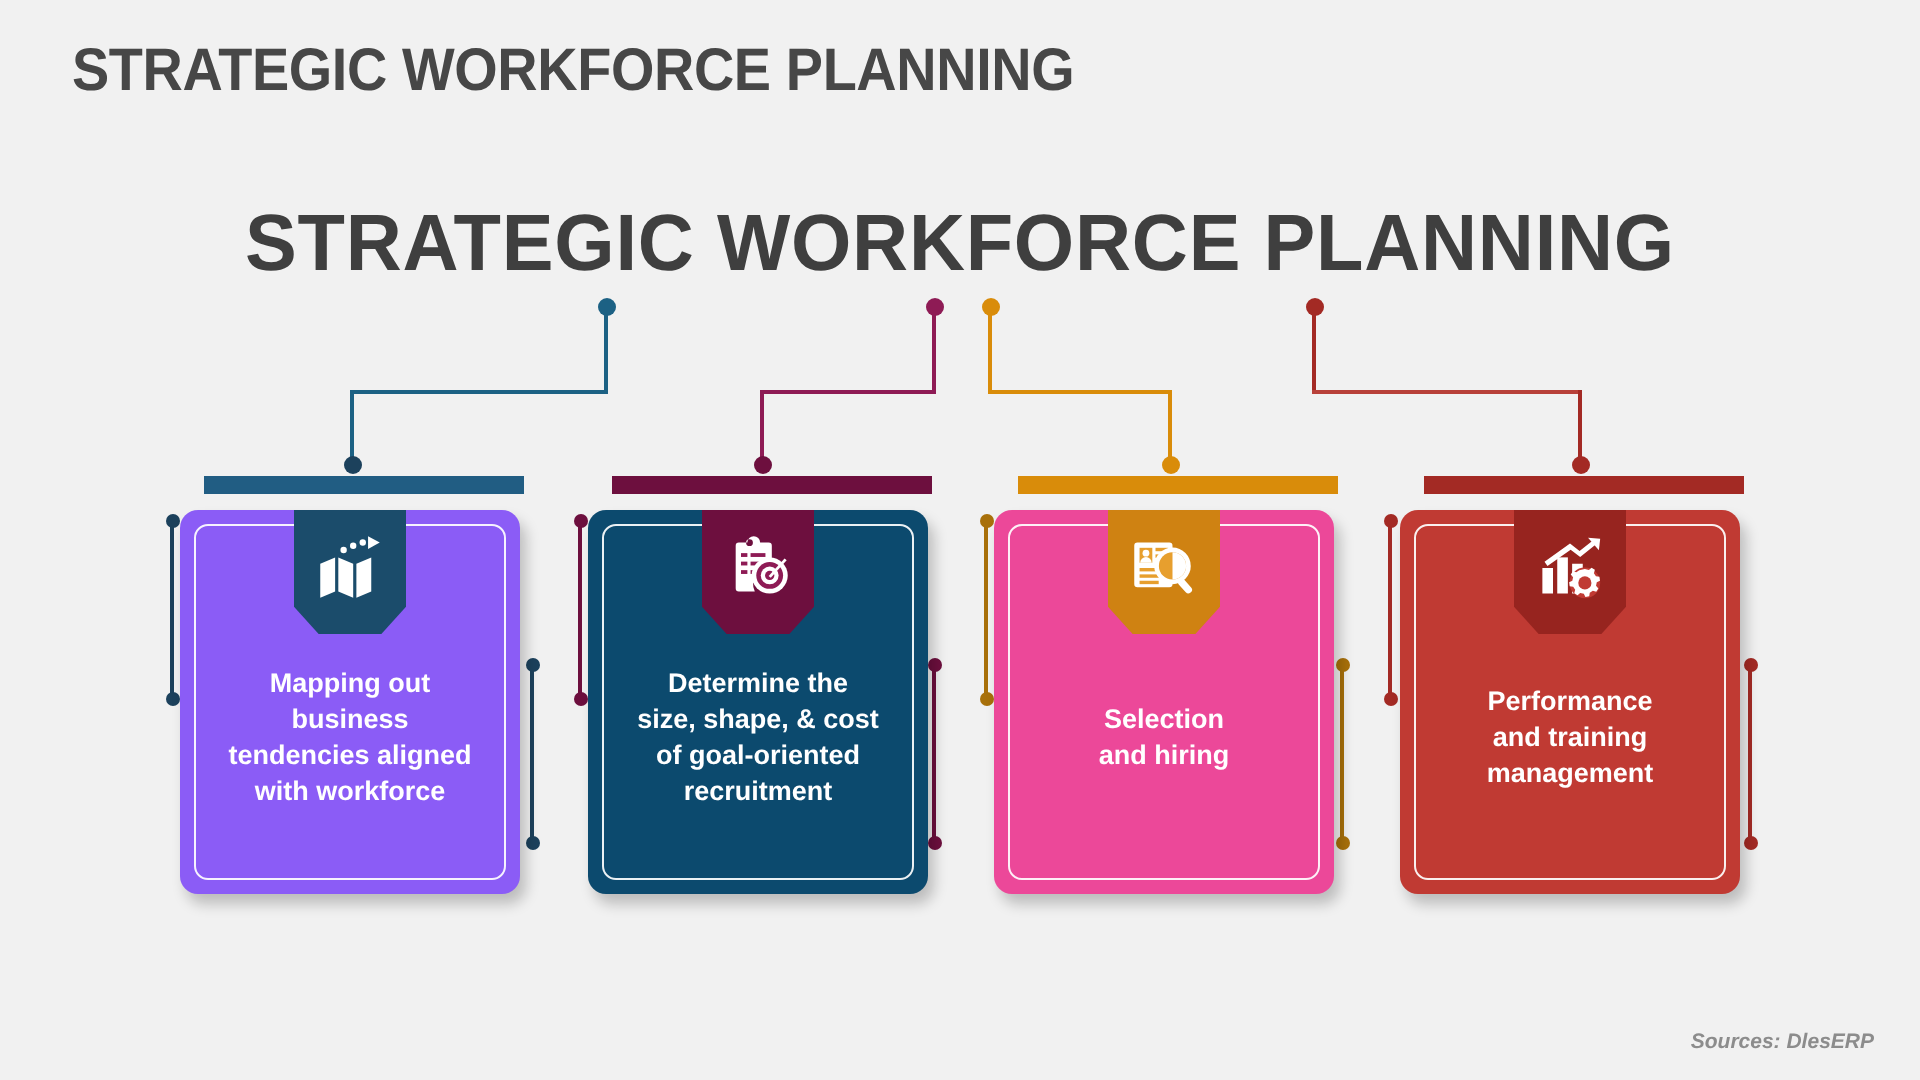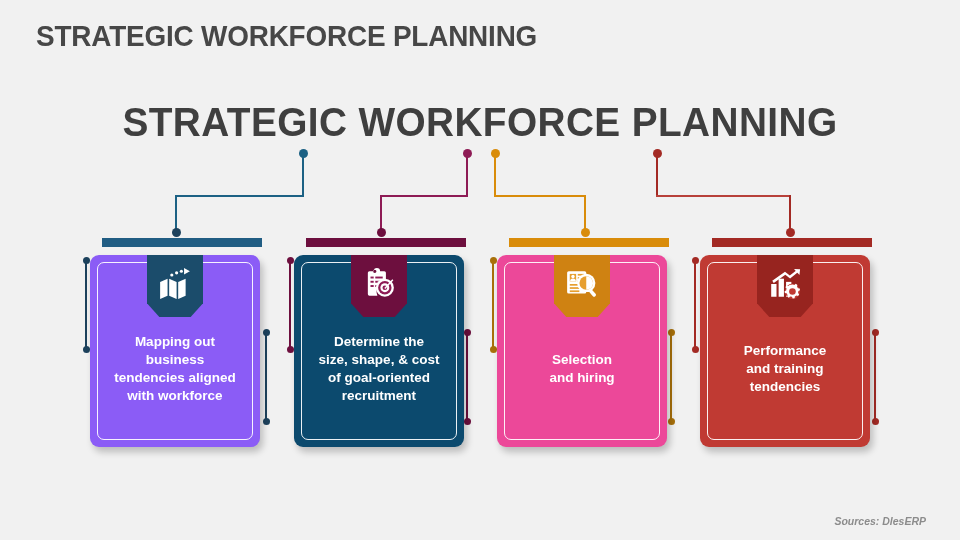--- a/index.html
+++ b/index.html
@@ -55,21 +55,21 @@
     clip-path:polygon(0 0,100% 0,100% 78%,78% 100%,22% 100%,0 78%);
     display:flex;align-items:center;justify-content:center;
     filter:drop-shadow(1px 3px 3px rgba(0,0,0,0.25));
   }
   .banner svg{width:34px;height:34px;fill:#ffffff;}
 
   .sideline{position:absolute;width:2px;}
   .sdot{position:absolute;width:7px;height:7px;border-radius:50%;left:-2.5px;}
 
   .footer{
-    position:absolute;right:34px;bottom:13px;
+    position:absolute;right:23px;bottom:13px;
     font-size:10.5px;font-weight:bold;font-style:italic;color:#8c8c8c;
   }
 </style>
 </head>
 <body>
 
 <div class="slide">
 
   <div class="small-title">STRATEGIC WORKFORCE PLANNING</div>
 
@@ -227,21 +227,21 @@
       </div>
     </div>
   </div>
 
   <div class="card-wrap" style="left:700px;">
     <div class="topbar" style="background:#a32a24;"></div>
     <div class="card" style="background:#c03a33;">
       <div class="card-inner">
         <div class="card-text">Performance
 and training
-tendencies</div>
+management</div>
       </div>
       <div class="banner" style="background:#97241f;">
         <span>
           <svg viewBox="0 0 32 32" aria-hidden="true">
             <rect x="3" y="16" width="5" height="12"></rect>
             <rect x="10" y="11" width="5" height="17"></rect>
             <rect x="17" y="14" width="5" height="14"></rect>
             <path d="M4 13 L16 4.5 L20.5 8 L27.5 2.5 L29 4.2 L20.8 10.8 L16.3 7.4 L5.4 15 Z"></path>
             <path d="M24.5 1.8 L30.2 2.2 L29.6 7.6 Z"></path>
             <circle cx="23" cy="23" r="7.2" fill="#c03a33"></circle>

